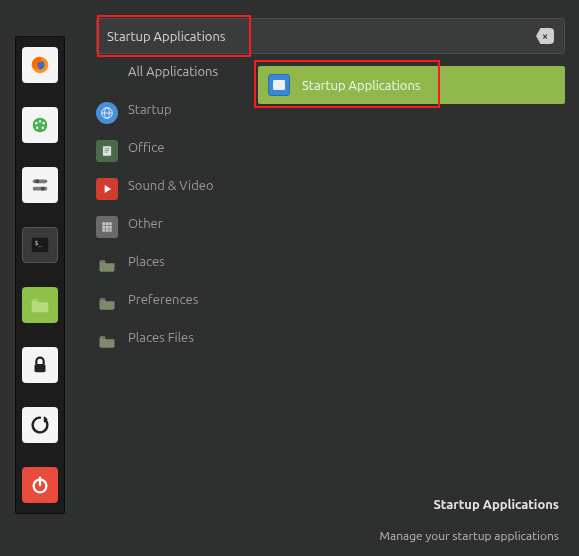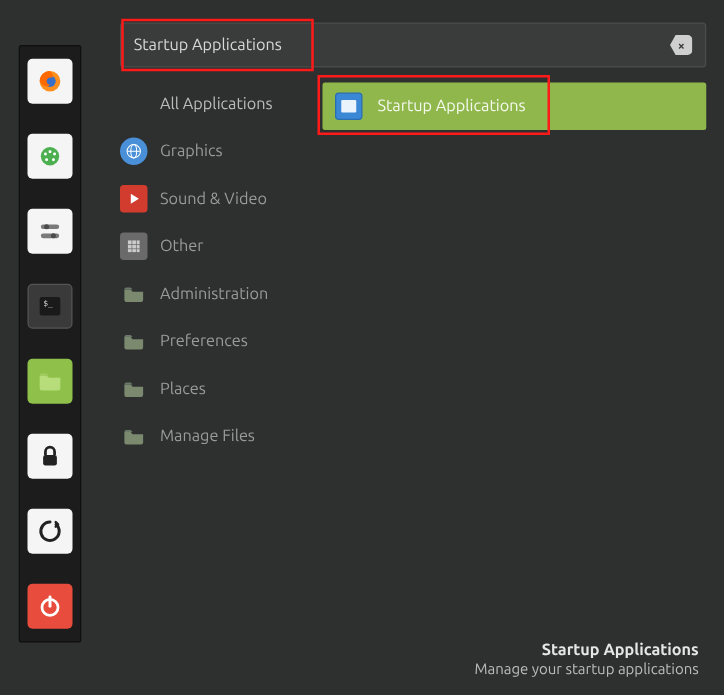--- a/index.html
+++ b/index.html
@@ -82,21 +82,21 @@
     clip-path: polygon(25% 0, 100% 0, 100% 100%, 25% 100%, 0 50%);
     display: flex; align-items: center; justify-content: center;
     font-size: 10px;
     color: #3a3c3b;
     font-weight: bold;
   }
 
   .columns { display: flex; flex: 1; }
   .categories { width: 166px; padding-left: 8px; }
   .cat-item {
-    display: flex; align-items: center;
+    display: flex; align-items: flex-start;
     height: 38px;
     gap: 10px;
     color: #9a9a9a;
     cursor: default;
   }
   .cat-item.first { color: #bcbcbc; }
   .cat-icon {
     width: 22px; height: 22px;
     border-radius: 3px;
     display: flex; align-items: center; justify-content: center;
@@ -138,21 +138,21 @@
     background: #eaf2fb;
     border-radius: 1px;
   }
 
   .desc {
     margin-top: auto;
     text-align: right;
     padding-right: 6px;
   }
   .desc-title { color: #e6e6e6; font-weight: 600; font-size: 13px; }
-  .desc-sub { color: #bdbdbd; font-size: 12px; margin-top: 2px; }
+  .desc-sub { color: #bdbdbd; font-size: 12px; margin-top: 18px; }
 
   
   .folder { fill: #7b8a6f; }
 </style>
 </head>
 <body>
 
 <div class="root">
 
   <div class="launcher">
@@ -235,23 +235,34 @@
 
 
         <div class="cat-item">
           <span class="cat-icon" style="background:#4a90d9;border-radius:50%">
             <svg viewBox="0 0 24 24" width="16" height="16">
                 <ellipse cx="12" cy="12" rx="8" ry="8" fill="none" stroke="#fff" stroke-width="1.2"></ellipse>
                 <ellipse cx="12" cy="12" rx="3.5" ry="8" fill="none" stroke="#fff" stroke-width="1.2"></ellipse>
                 <line x1="4" y1="12" x2="20" y2="12" stroke="#fff" stroke-width="1.2"></line>
               </svg>
           </span>
-          <span>Graphics</span>
-        </div>
-
+          <span>Startup</span>
+        </div>
+
+        <div class="cat-item">
+          <span class="cat-icon" style="background:#4a6a4a">
+            <svg viewBox="0 0 24 24" width="14" height="14">
+                <rect x="5" y="4" width="14" height="16" rx="1" fill="#dfe8df"></rect>
+                <line x1="8" y1="8" x2="16" y2="8" stroke="#4a6a4a"></line>
+                <line x1="8" y1="11" x2="16" y2="11" stroke="#4a6a4a"></line>
+                <line x1="8" y1="14" x2="13" y2="14" stroke="#4a6a4a"></line>
+              </svg>
+          </span>
+          <span>Office</span>
+        </div>
 
         <div class="cat-item">
           <span class="cat-icon" style="background:#d13c2e">
             <svg viewBox="0 0 24 24" width="14" height="14">
                 <polygon points="8,5 19,12 8,19" fill="#fff"></polygon>
               </svg>
           </span>
           <span>Sound &amp; Video</span>
         </div>
 
@@ -265,58 +276,49 @@
                 <rect x="10" y="10" width="5" height="5" fill="#ccc"></rect>
                 <rect x="16" y="10" width="4" height="5" fill="#ccc"></rect>
                 <rect x="4" y="16" width="5" height="4" fill="#ccc"></rect>
                 <rect x="10" y="16" width="5" height="4" fill="#ccc"></rect>
                 <rect x="16" y="16" width="4" height="4" fill="#ccc"></rect>
               </svg>
           </span>
           <span>Other</span>
         </div>
 
+
         <div class="cat-item">
           <span class="cat-icon">
             <svg viewBox="0 0 24 24" width="20" height="20">
                 <path class="folder" d="M3 8h6l2 2h10v8a2 2 0 0 1-2 2H5a2 2 0 0 1-2-2z"></path>
                 <path d="M3 8a2 2 0 0 1 2-2h4l2 2H3z" fill="#6a786a"></path>
               </svg>
           </span>
-          <span>Administration</span>
+          <span>Places</span>
         </div>
 
         <div class="cat-item">
           <span class="cat-icon">
             <svg viewBox="0 0 24 24" width="20" height="20">
                 <path class="folder" d="M3 8h6l2 2h10v8a2 2 0 0 1-2 2H5a2 2 0 0 1-2-2z"></path>
                 <path d="M3 8a2 2 0 0 1 2-2h4l2 2H3z" fill="#6a786a"></path>
               </svg>
           </span>
           <span>Preferences</span>
         </div>
 
         <div class="cat-item">
           <span class="cat-icon">
             <svg viewBox="0 0 24 24" width="20" height="20">
                 <path class="folder" d="M3 8h6l2 2h10v8a2 2 0 0 1-2 2H5a2 2 0 0 1-2-2z"></path>
                 <path d="M3 8a2 2 0 0 1 2-2h4l2 2H3z" fill="#6a786a"></path>
               </svg>
           </span>
-          <span>Places</span>
-        </div>
-
-        <div class="cat-item">
-          <span class="cat-icon">
-            <svg viewBox="0 0 24 24" width="20" height="20">
-                <path class="folder" d="M3 8h6l2 2h10v8a2 2 0 0 1-2 2H5a2 2 0 0 1-2-2z"></path>
-                <path d="M3 8a2 2 0 0 1 2-2h4l2 2H3z" fill="#6a786a"></path>
-              </svg>
-          </span>
-          <span>Manage Files</span>
+          <span>Places Files</span>
         </div>
 
       </div>
 
       <div class="results">
         <div class="result-item">
           <div class="result-highlight"></div>
           <span class="result-icon">
             <span class="result-icon-inner"></span>
           </span>

